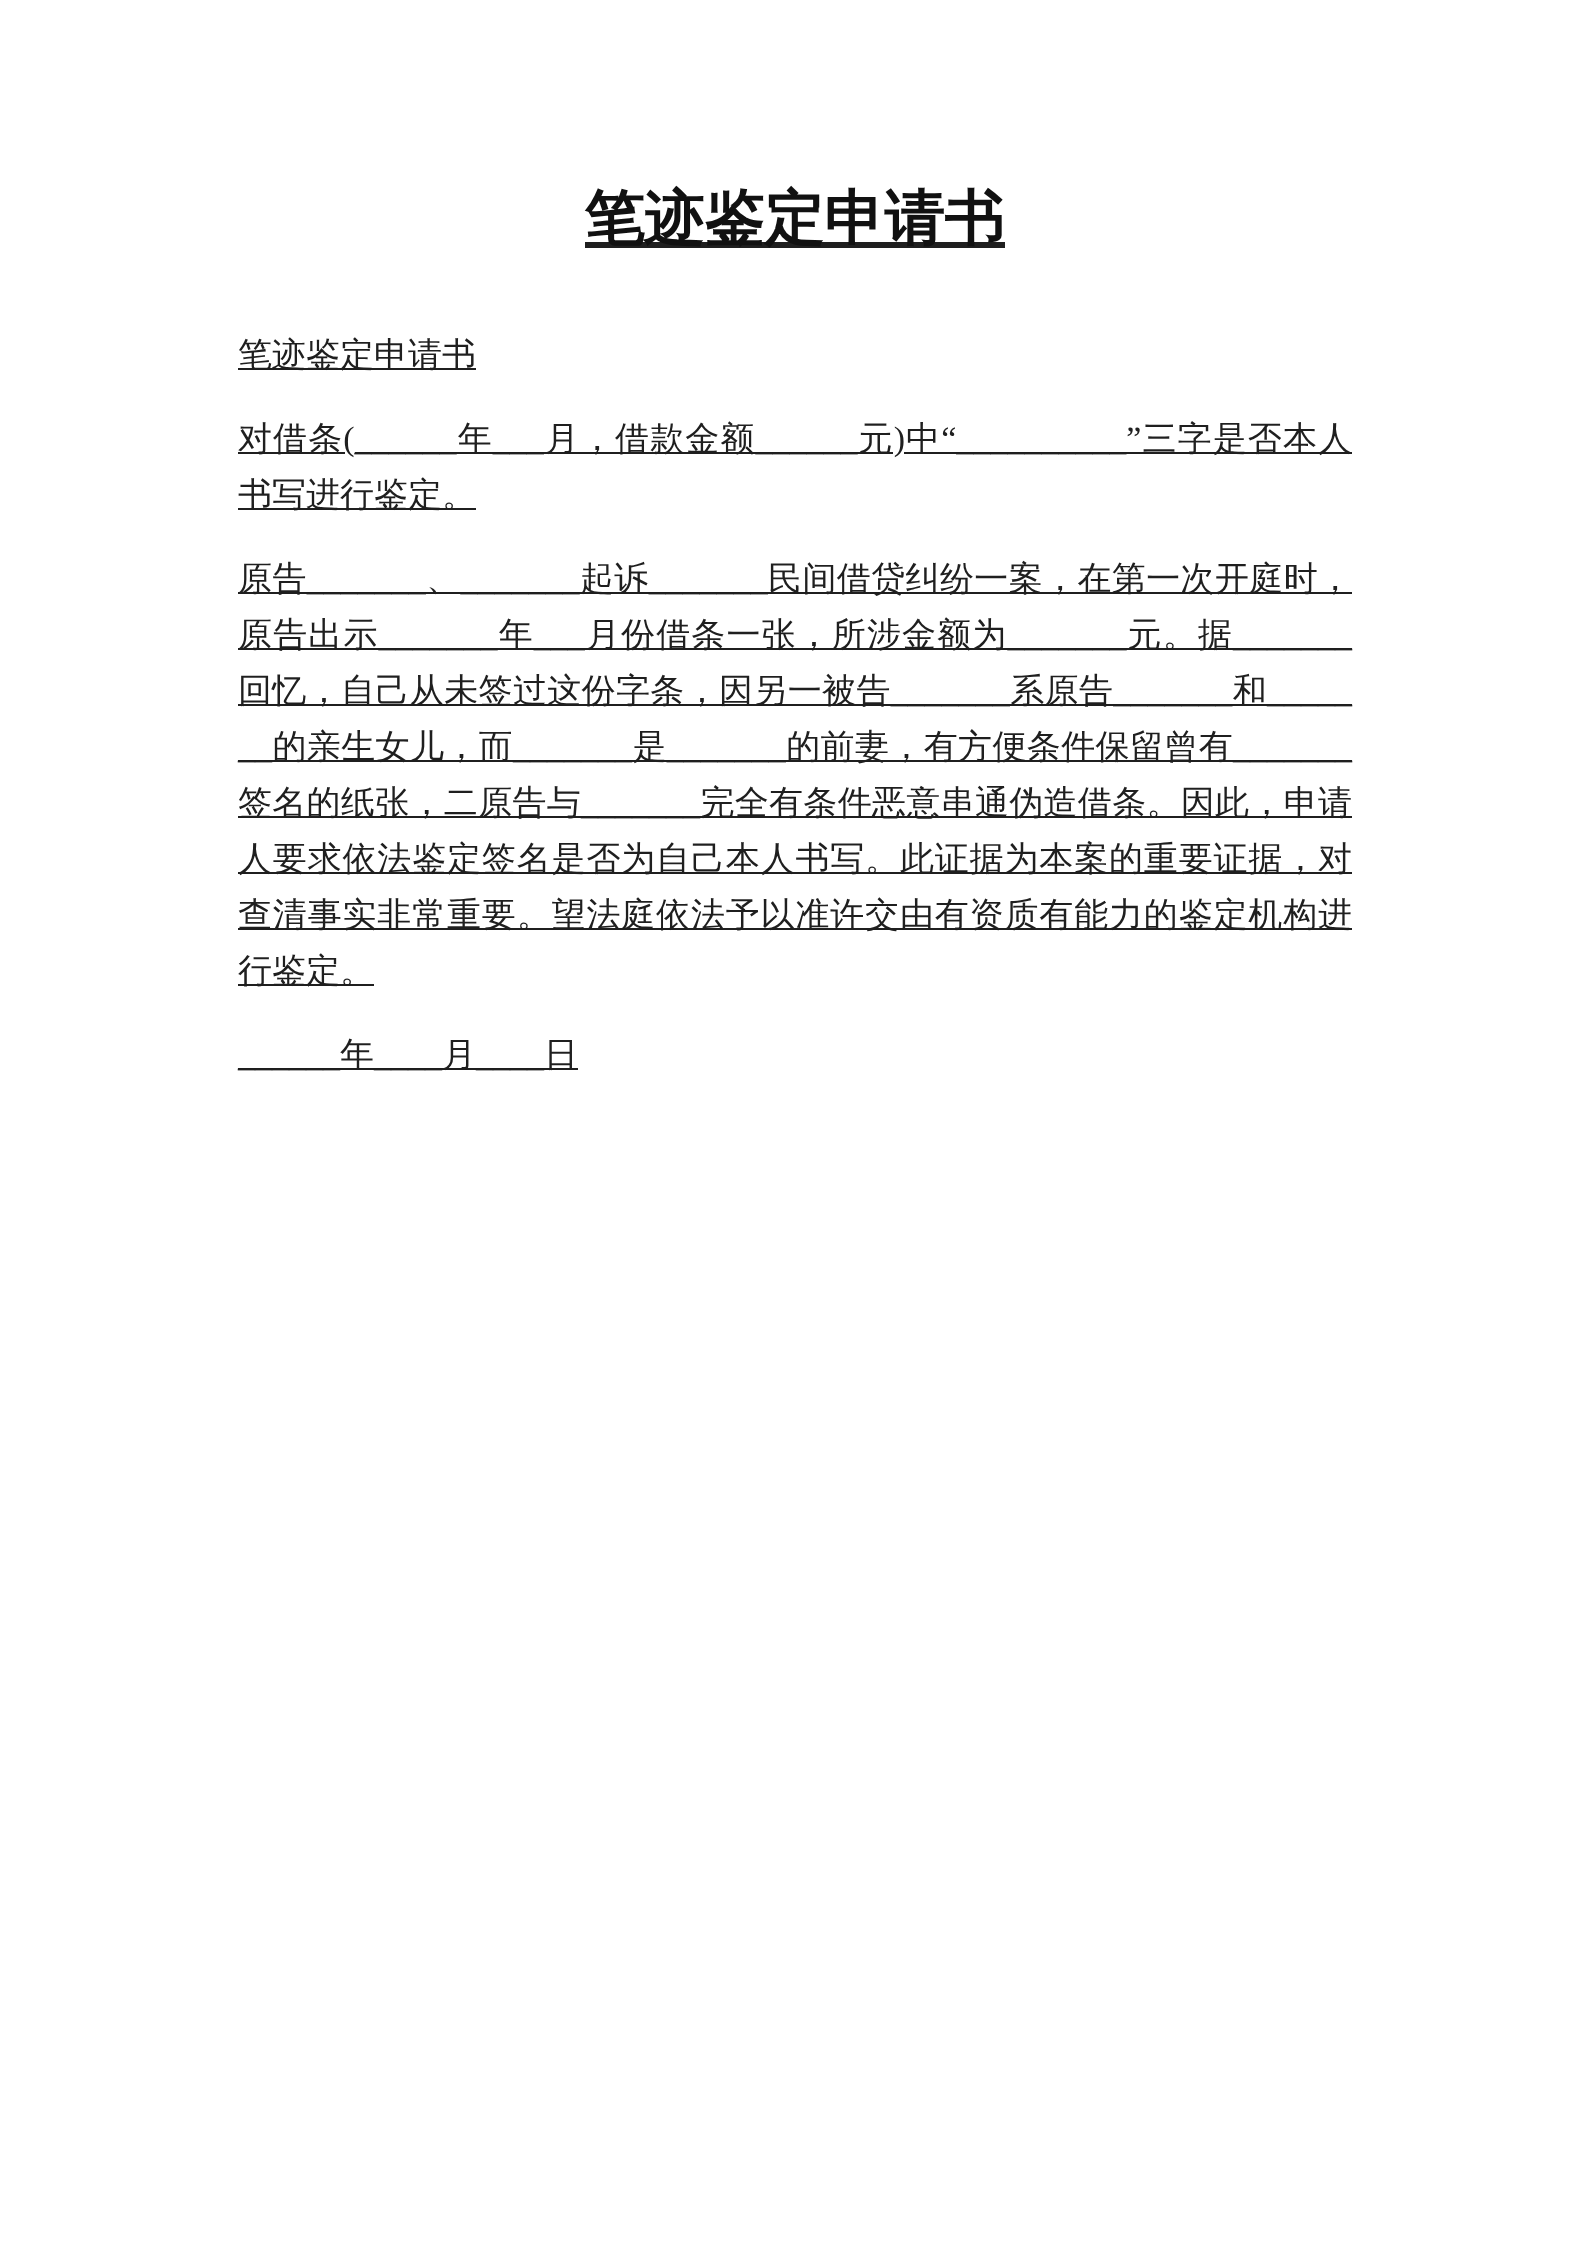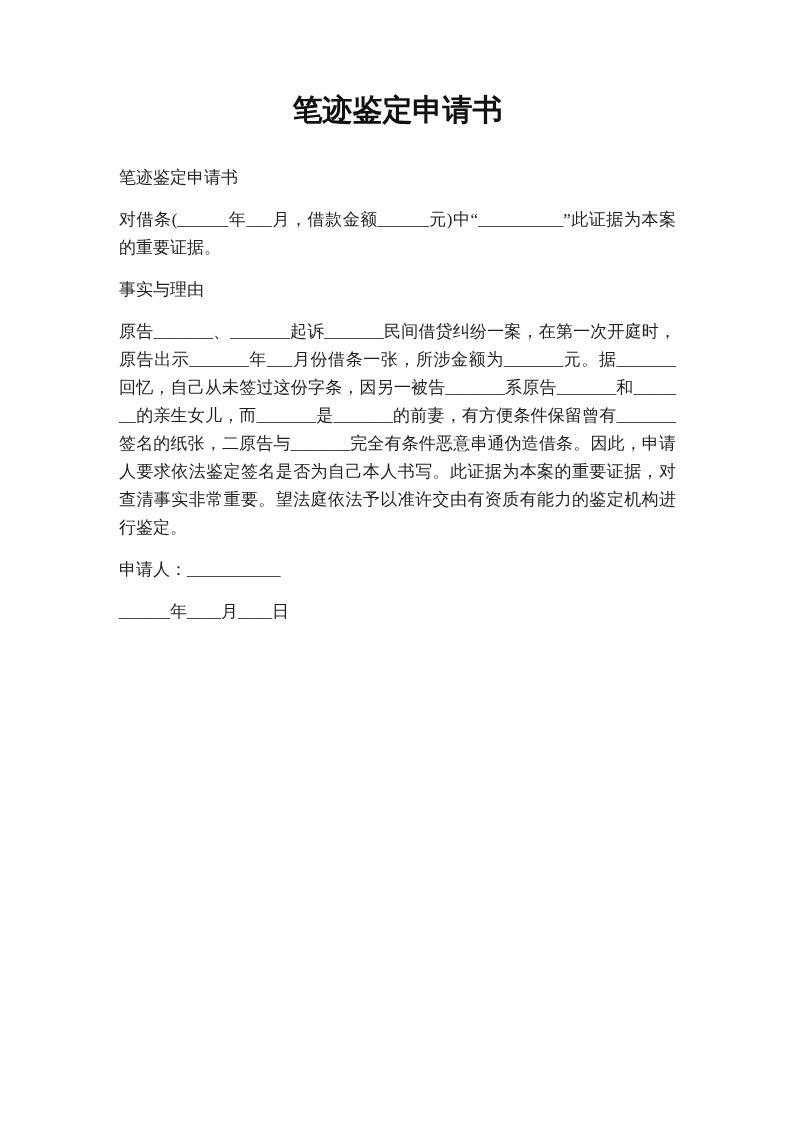--- a/index.html
+++ b/index.html
@@ -11,20 +11,21 @@
   .page {
     position: relative;
     width: 793px;
     height: 1122px;
     margin: 0 auto;
     background: #ffffff;
     padding: 92px 117px 0 119px;
     font-family: "Liberation Serif", "DejaVu Serif", serif;
     color: #1f1f1f;
     overflow: hidden;
+    text-decoration: underline;
   }
   .doc-title {
     font-size: 30px;
     font-weight: bold;
     text-align: center;
     margin: 0 0 36px 0;
     line-height: 36px;
     color: #111111;
   }
   .page p {
@@ -43,22 +44,20 @@
 </head>
 <body>
 
 <div class="page">
   <h1 class="doc-title">笔迹鉴定申请书</h1>
 
   <p>笔迹鉴定申请书</p>
 
 
 
-  <p>对借条(______年___月，借款金额______元)中“__________”此证据为本案的重要证据。</p>
+  <p>对借条(______年___月，借款金额______元)中“__________”三字是否本人书写进行鉴定。</p>
 
-  <p class="heading-line">事实与理由</p>
 
   <p>原告_______、_______起诉_______民间借贷纠纷一案，在第一次开庭时，原告出示_______年___月份借条一张，所涉金额为_______元。据_______回忆，自己从未签过这份字条，因另一被告_______系原告_______和_______的亲生女儿，而_______是_______的前妻，有方便条件保留曾有_______签名的纸张，二原告与_______完全有条件恶意串通伪造借条。因此，申请人要求依法鉴定签名是否为自己本人书写。此证据为本案的重要证据，对查清事实非常重要。望法庭依法予以准许交由有资质有能力的鉴定机构进行鉴定。</p>
 
-  <p>申请人：___________</p>
 
   <p>______年____月____日</p>
 </div>
 
 </body></html>

